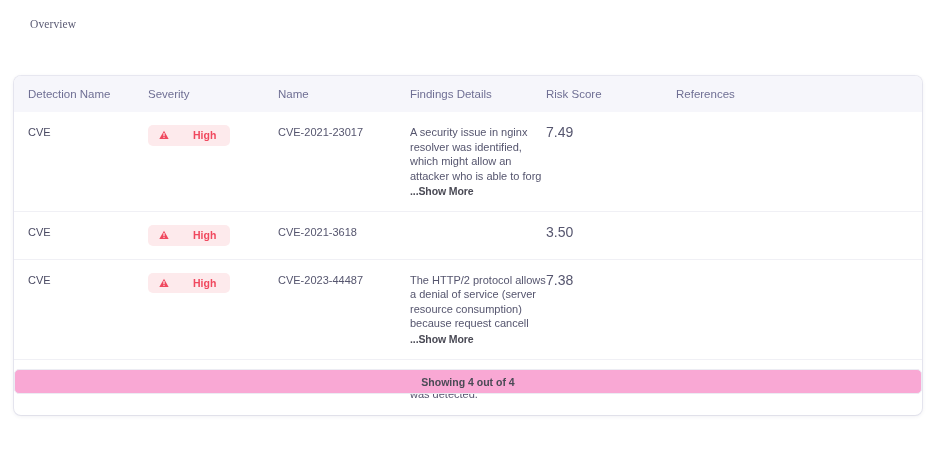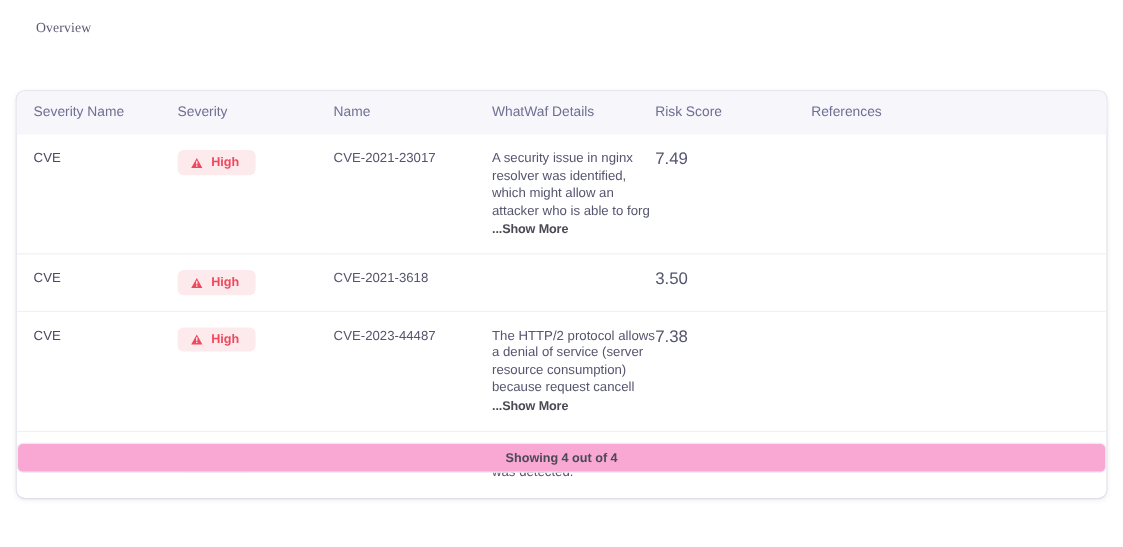--- a/index.html
+++ b/index.html
@@ -104,22 +104,22 @@
   tbody tr { border-top: 1px solid #f0f0f5; }
   tbody tr:first-child { border-top: none; }
 
   .rowtall td { height: 86px; }
   .rowshort td { height: 41px; }
   .rowlast td { height: 47px; }
 
   
   .badge {
     display: inline-flex;
-    align-items: flex-end;
-    gap: 7px;
+    align-items: flex-start;
+    gap: 24px;
     padding: 5px 14px 5px 11px;
     border-radius: 5px;
     font-size: 10.5px;
     font-weight: bold;
     line-height: 1;
   }
   .badge-high { background: #fdeaec; color: #f0485e; }
   .badge-info { background: #e4f0fb; color: #3e8fd6; }
   .badge svg { display: block; }
 
@@ -183,24 +183,24 @@
       <colgroup>
         <col class="c-cat">
           <col class="c-sev">
           <col class="c-name">
         <col class="c-det">
           <col class="c-risk">
           <col class="c-ref">
       </colgroup>
       <thead>
         <tr>
-          <th>Severity Name</th>
+          <th>Detection Name</th>
           <th>Severity</th>
           <th>Name</th>
-          <th>WhatWaf Details</th>
+          <th>Findings Details</th>
           <th>Risk Score</th>
           <th>References</th>
         </tr>
       </thead>
       <tbody>
 
         <tr class="rowtall">
           <td class="cat">CVE</td>
           <td>
             <span class="badge badge-high">

